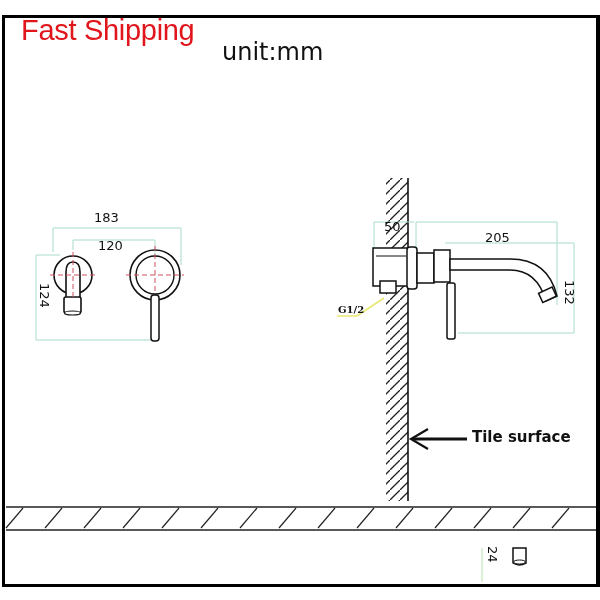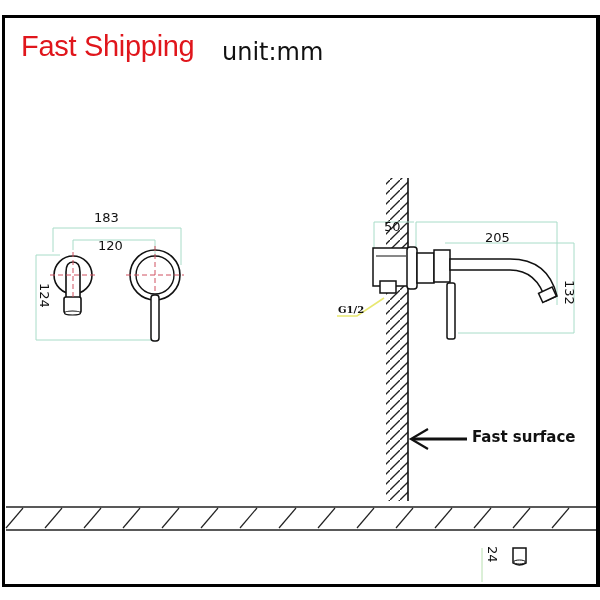--- a/index.html
+++ b/index.html
@@ -1,19 +1,19 @@
 <!DOCTYPE html>
 <html><head>
 <meta charset="utf-8">
 <style>
   html,body{margin:0;padding:0;background:#fff;}
   body{width:600px;height:600px;position:relative;overflow:hidden;font-family:"DejaVu Sans",sans-serif;}
   .frame{position:absolute;left:2px;top:15px;width:591px;height:566px;border:3px solid #000;border-right-width:4px;background:#fff;}
   svg{position:absolute;left:0;top:0;}
-  .promo{position:absolute;left:21px;top:30px;font-family:"Liberation Sans",sans-serif;font-size:29px;color:#e0161c;letter-spacing:-0.3px;}
+  .promo{position:absolute;left:21px;top:14px;font-family:"Liberation Sans",sans-serif;font-size:29px;color:#e0161c;letter-spacing:-0.3px;}
   .unit{position:absolute;left:222px;top:38px;font-family:"DejaVu Sans",sans-serif;font-weight:normal;font-size:24px;color:#111;}
   .dim{font-family:"DejaVu Sans",sans-serif;font-size:13px;fill:#111;}
   .tile{position:absolute;left:472px;top:428px;font-family:"DejaVu Sans",sans-serif;font-weight:bold;font-size:15px;color:#111;}
 </style>
 </head>
 <body>
 
 <div class="frame"></div>
 
 <svg width="600" height="600" viewBox="0 0 600 600">
@@ -112,13 +112,13 @@
   <g>
     <line x1="482" y1="548" x2="482" y2="582" stroke="#b8e0b0" stroke-width="1"></line>
     <text class="dim" x="0" y="0" font-size="11" transform="translate(488,546) rotate(90)">24</text>
     <path d="M513,548 L526,548 L526,563 Q519,567 513,563 Z" fill="#fff" stroke="#111" stroke-width="1.5"></path>
     <ellipse cx="519.5" cy="562" rx="6" ry="2" fill="#fff" stroke="#111" stroke-width="1"></ellipse>
   </g>
 </svg>
 
 <div class="promo">Fast Shipping</div>
 <div class="unit">unit:mm</div>
-<div class="tile">Fast surface</div>
+<div class="tile">Tile surface</div>
 
 </body></html>

